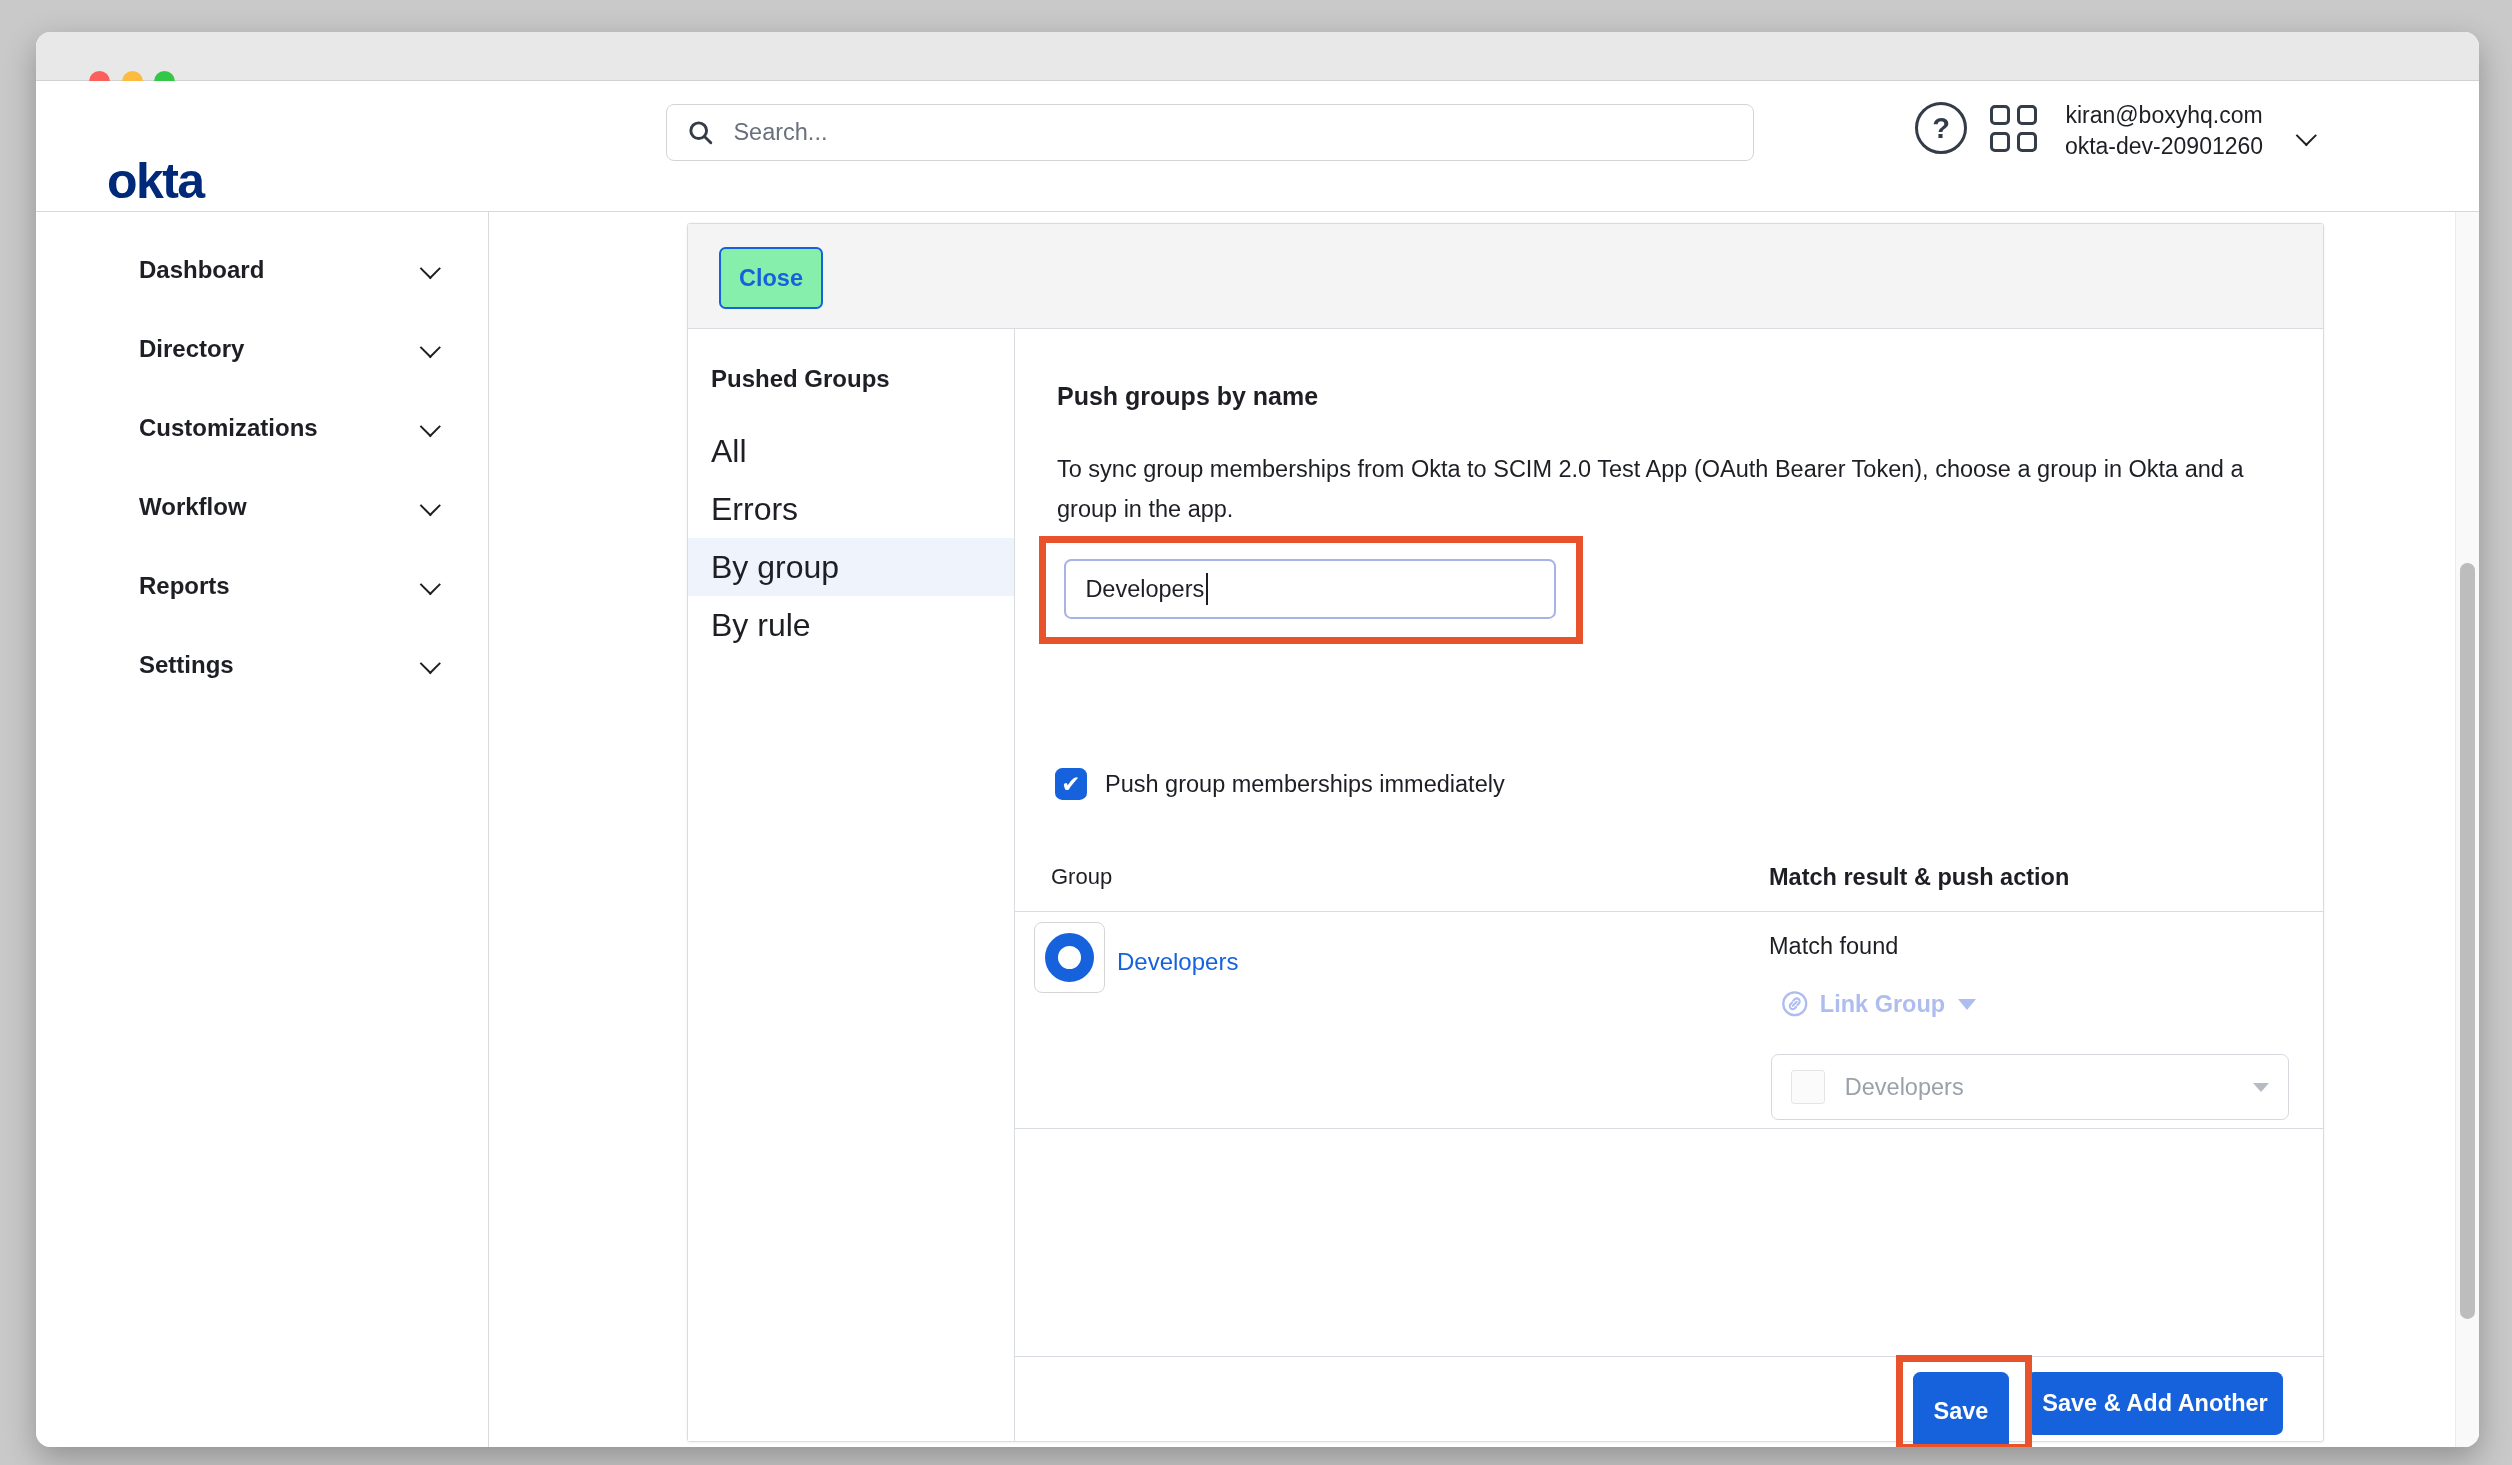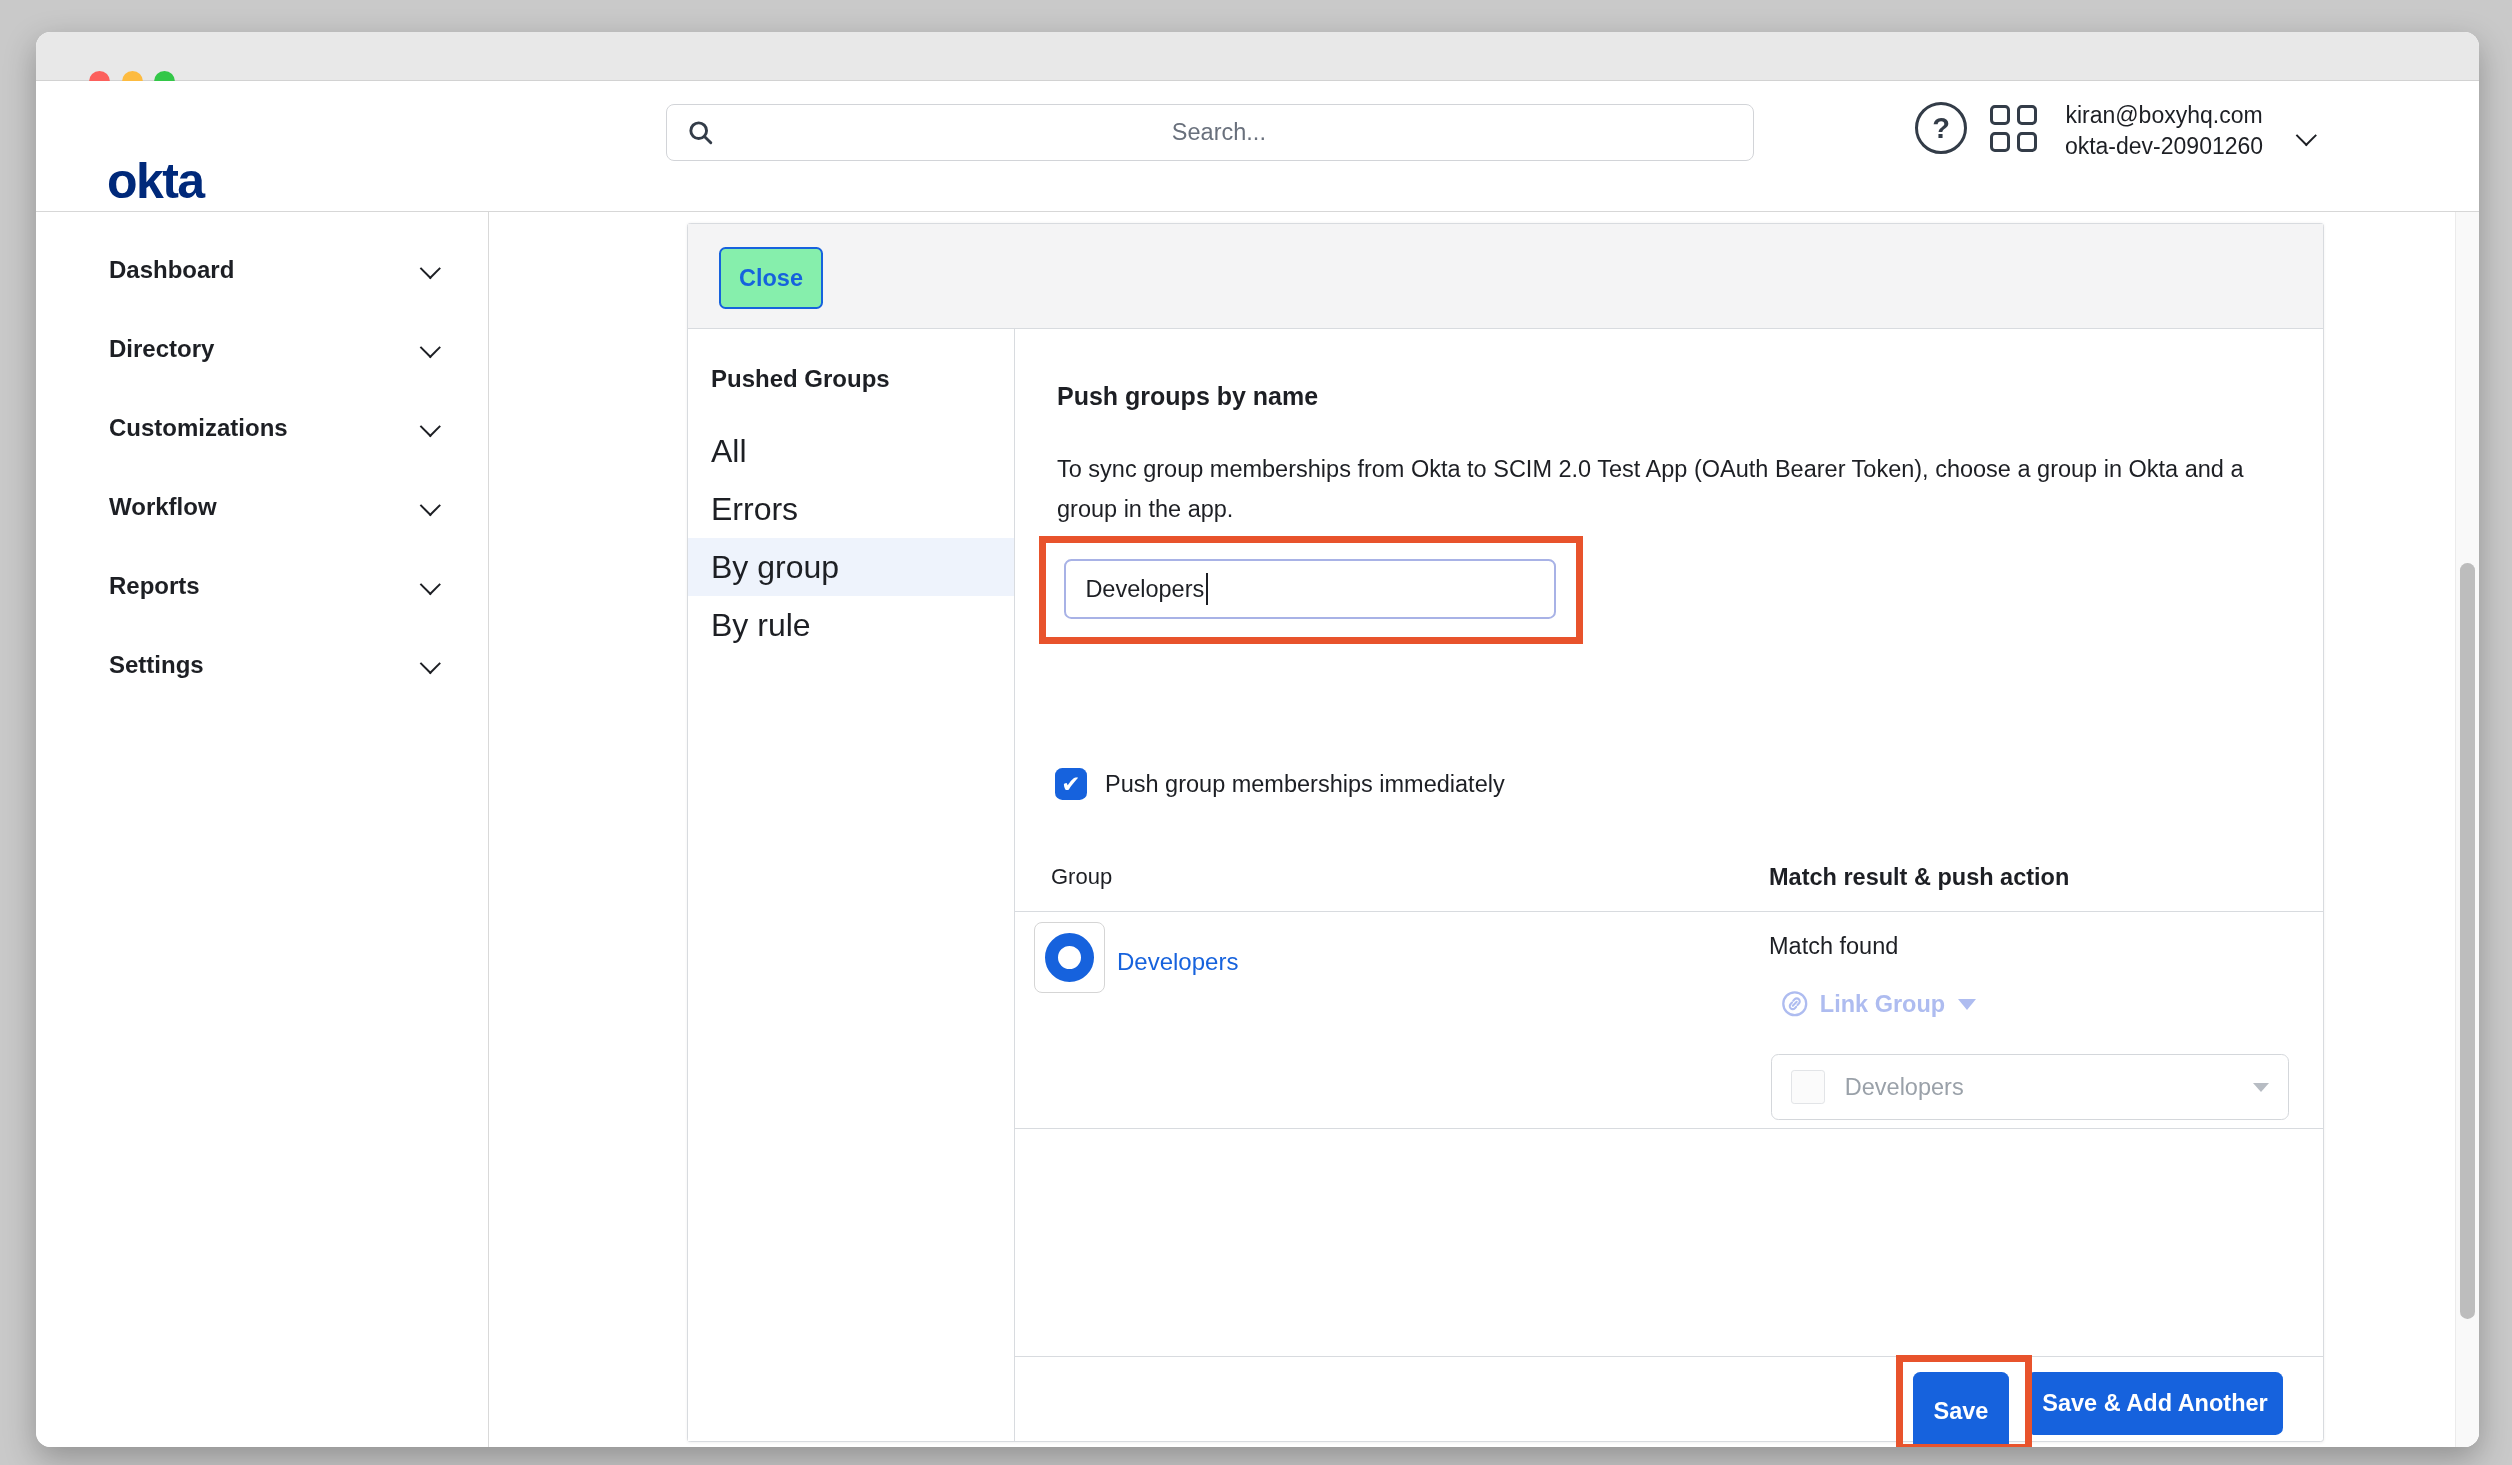--- a/index.html
+++ b/index.html
@@ -21,39 +21,39 @@
   
   .header { position:absolute; left:0; top:49px; width:100%; height:131px;
             background:#ffffff; border-bottom:1.6px solid #d7d7d7; }
   .logo { position:absolute; left:71px; top:71px; font-size:50px; font-weight:800;
           letter-spacing:-1.6px; color:#00297a; }
   .searchbox { position:absolute; left:630px; top:23px; width:1088px; height:57px;
                border:1.6px solid #d2d4d8; border-radius:8px; background:#fff;
                display:flex; align-items:center; padding:0 19.4px; }
   .searchbox svg { flex:0 0 auto; }
   .searchbox input { border:none; outline:none; font-size:23.5px; margin-left:18px; width:971px;
-                     font-family:"Liberation Sans", sans-serif; color:#1d1f24; background:transparent;text-align:center; }
+                     font-family:"Liberation Sans", sans-serif; color:#1d1f24; background:transparent; }
   .searchbox input::placeholder { color:#69707c; }
   .help-icon { position:absolute; left:1879px; top:21px; width:52px; height:52px;
                border:3.2px solid #333c48; border-radius:50%; display:flex;
                align-items:center; justify-content:center; font-size:29px; font-weight:700; color:#333c48; }
   .grid-icon { position:absolute; left:1954px; top:24px; width:47px; height:47px;
                display:grid; grid-template-columns:1fr 1fr; gap:6.5px; }
   .grid-icon div { border:3.2px solid #333c48; border-radius:4.9px; }
   .account { position:absolute; left:2023px; top:19.4px; width:210px; text-align:center;
              font-size:23px; line-height:31px; color:#1d1f24; }
   .chev { display:inline-block; width:14.6px; height:14.6px; border-right:2.4px solid #1d1f24;
           border-bottom:2.4px solid #1d1f24; transform:rotate(45deg); }
   .account-chev { position:absolute; left:2263px; top:47px; }
 
   
   .sidebar { position:absolute; left:0; top:180px; width:453px; height:1235px;
              background:#fff; border-right:1.6px solid #d9d9d9; padding-top:18px; }
   .side-item { position:relative; height:79px; display:flex; align-items:center;
-               padding-left:73px; font-size:24px; font-weight:700; color:#1d1f24; cursor:pointer; }
+               padding-left:103px; font-size:24px; font-weight:700; color:#1d1f24; cursor:pointer; }
   .side-item .chev { position:absolute; right:50px; top:31px; }
 
   
   .main-area { position:absolute; left:455px; top:180px; width:2001px; height:1235px; background:#fff; }
   .panel { position:absolute; left:196px; top:11.3px; width:1637px; height:1219px;
            background:#fff; border:1.6px solid #d8dbdf; border-radius:3.2px;
            box-shadow:0 0.8px 3.2px rgba(0,0,0,.06); }
   .panel-band { position:absolute; left:0; top:0; width:100%; height:105px;
                 background:#f4f4f5; border-bottom:1.6px solid #d8dbdf; }
   .close-btn { position:absolute; left:31px; top:23px; width:104px; height:62px;

